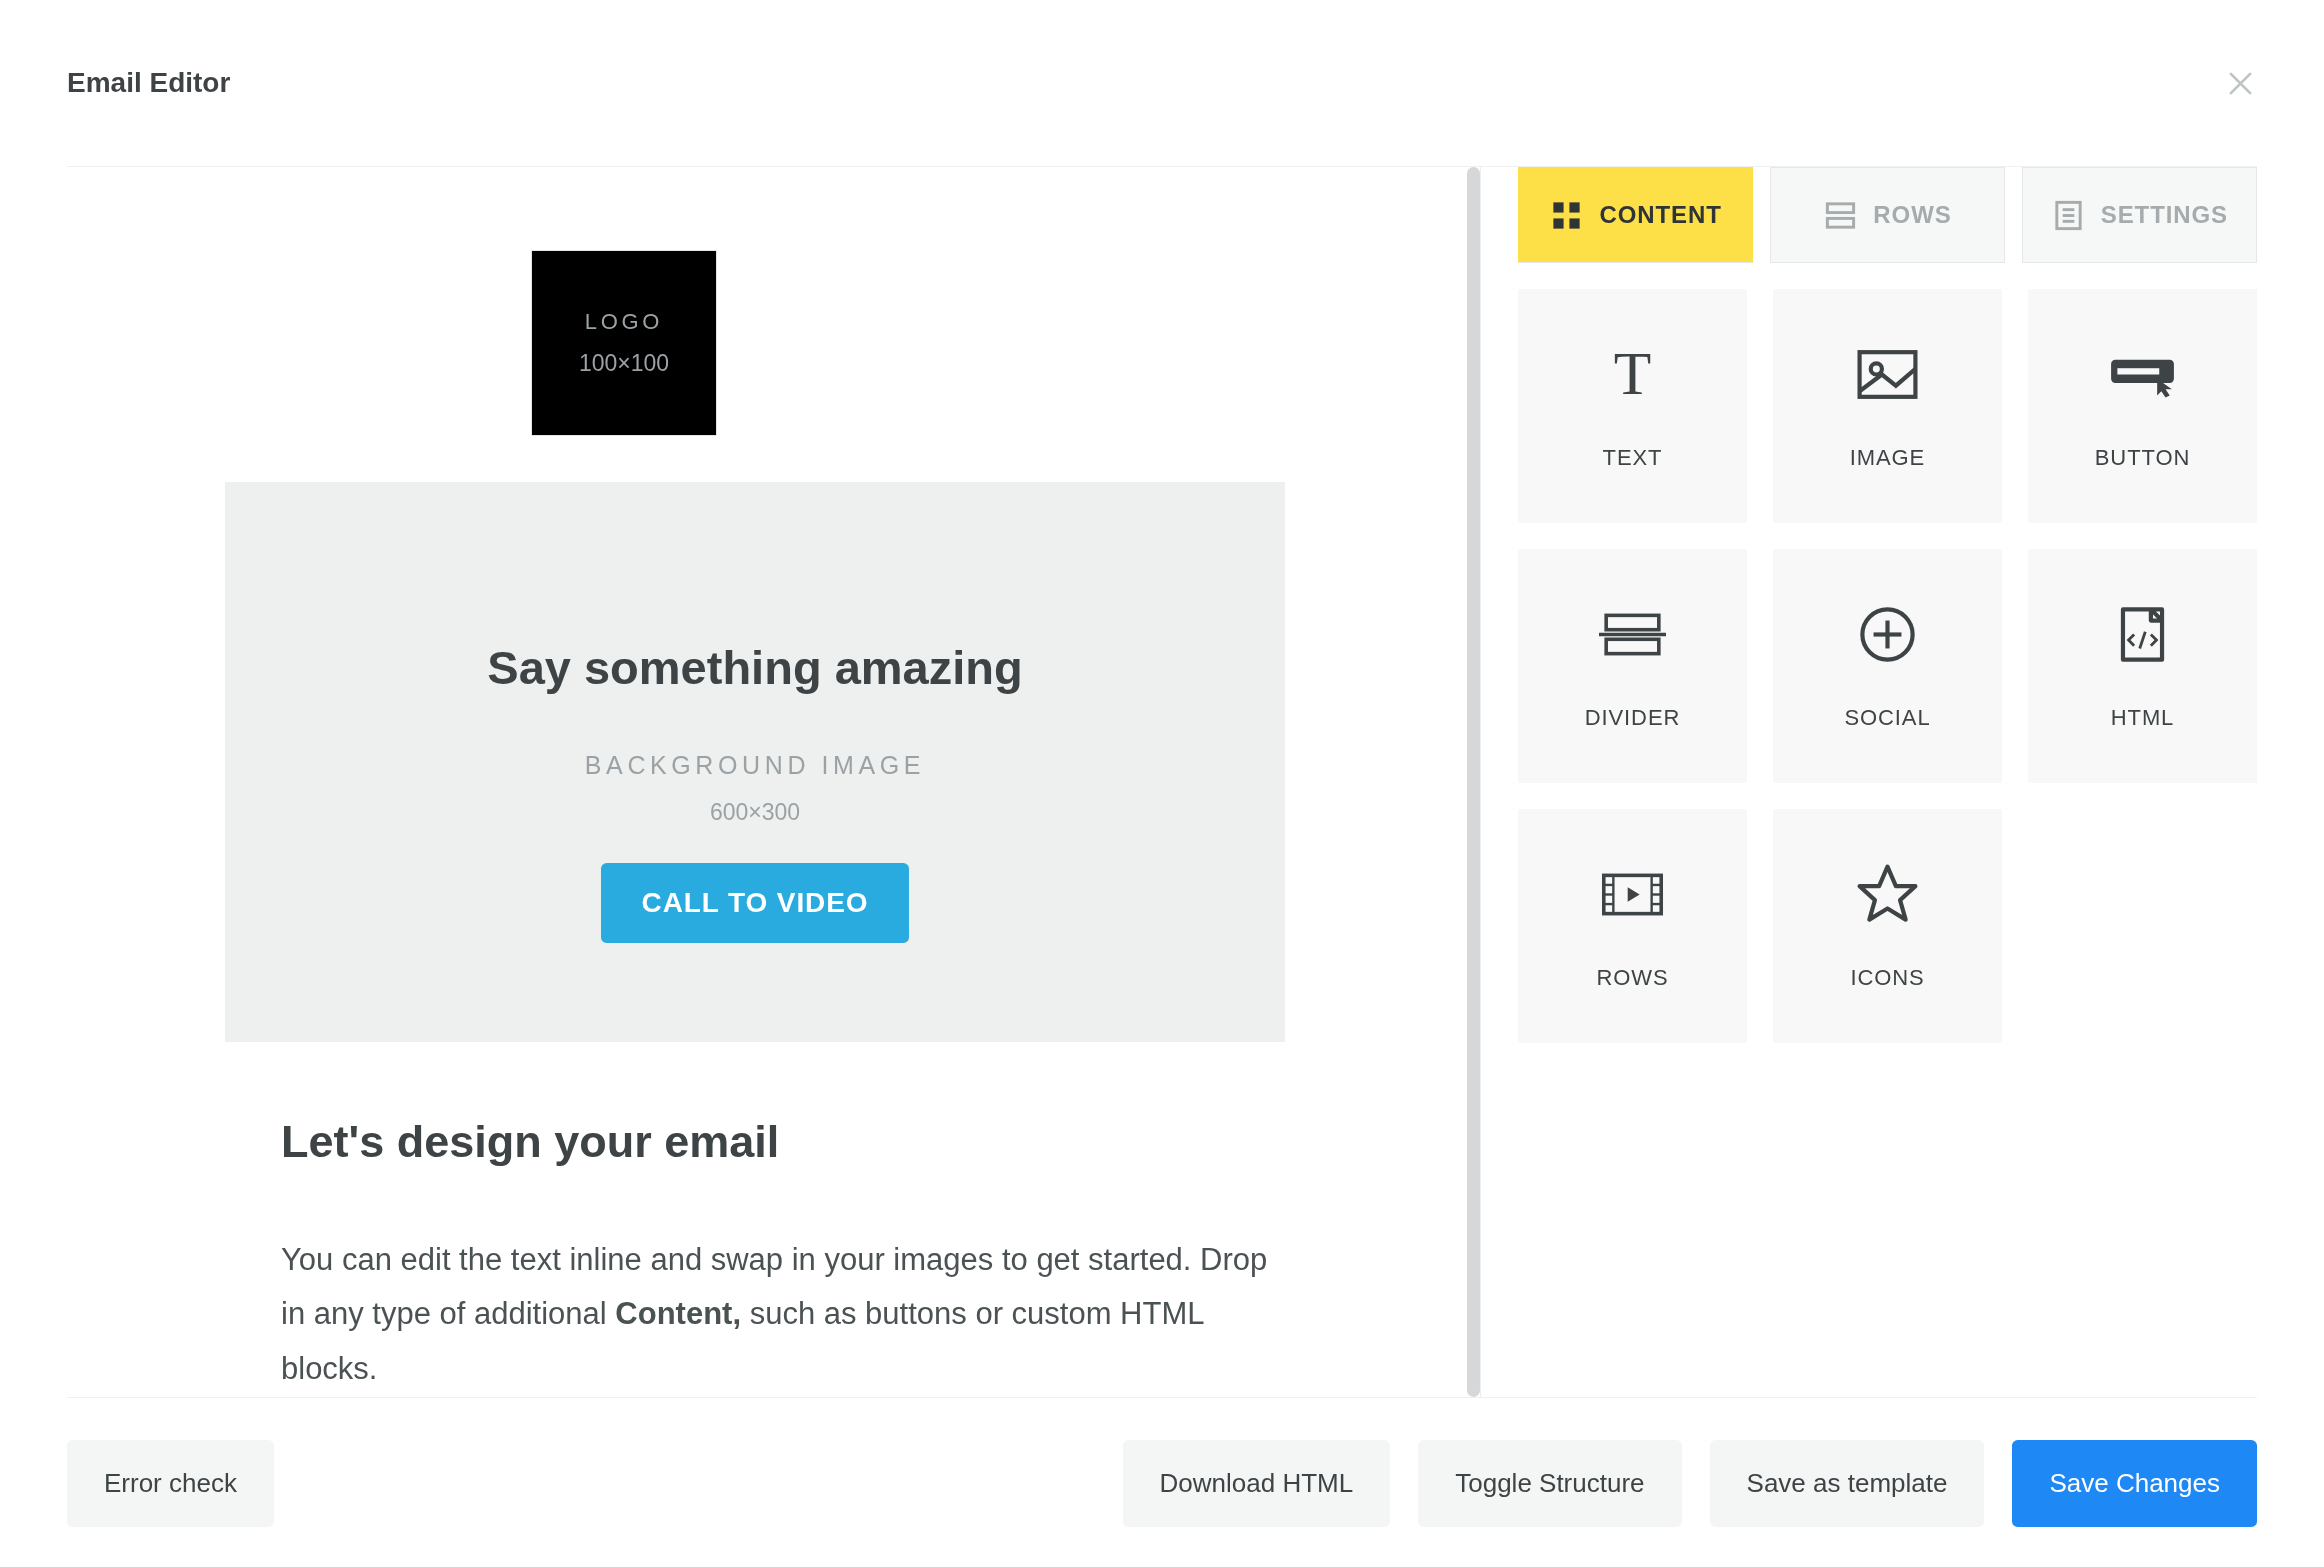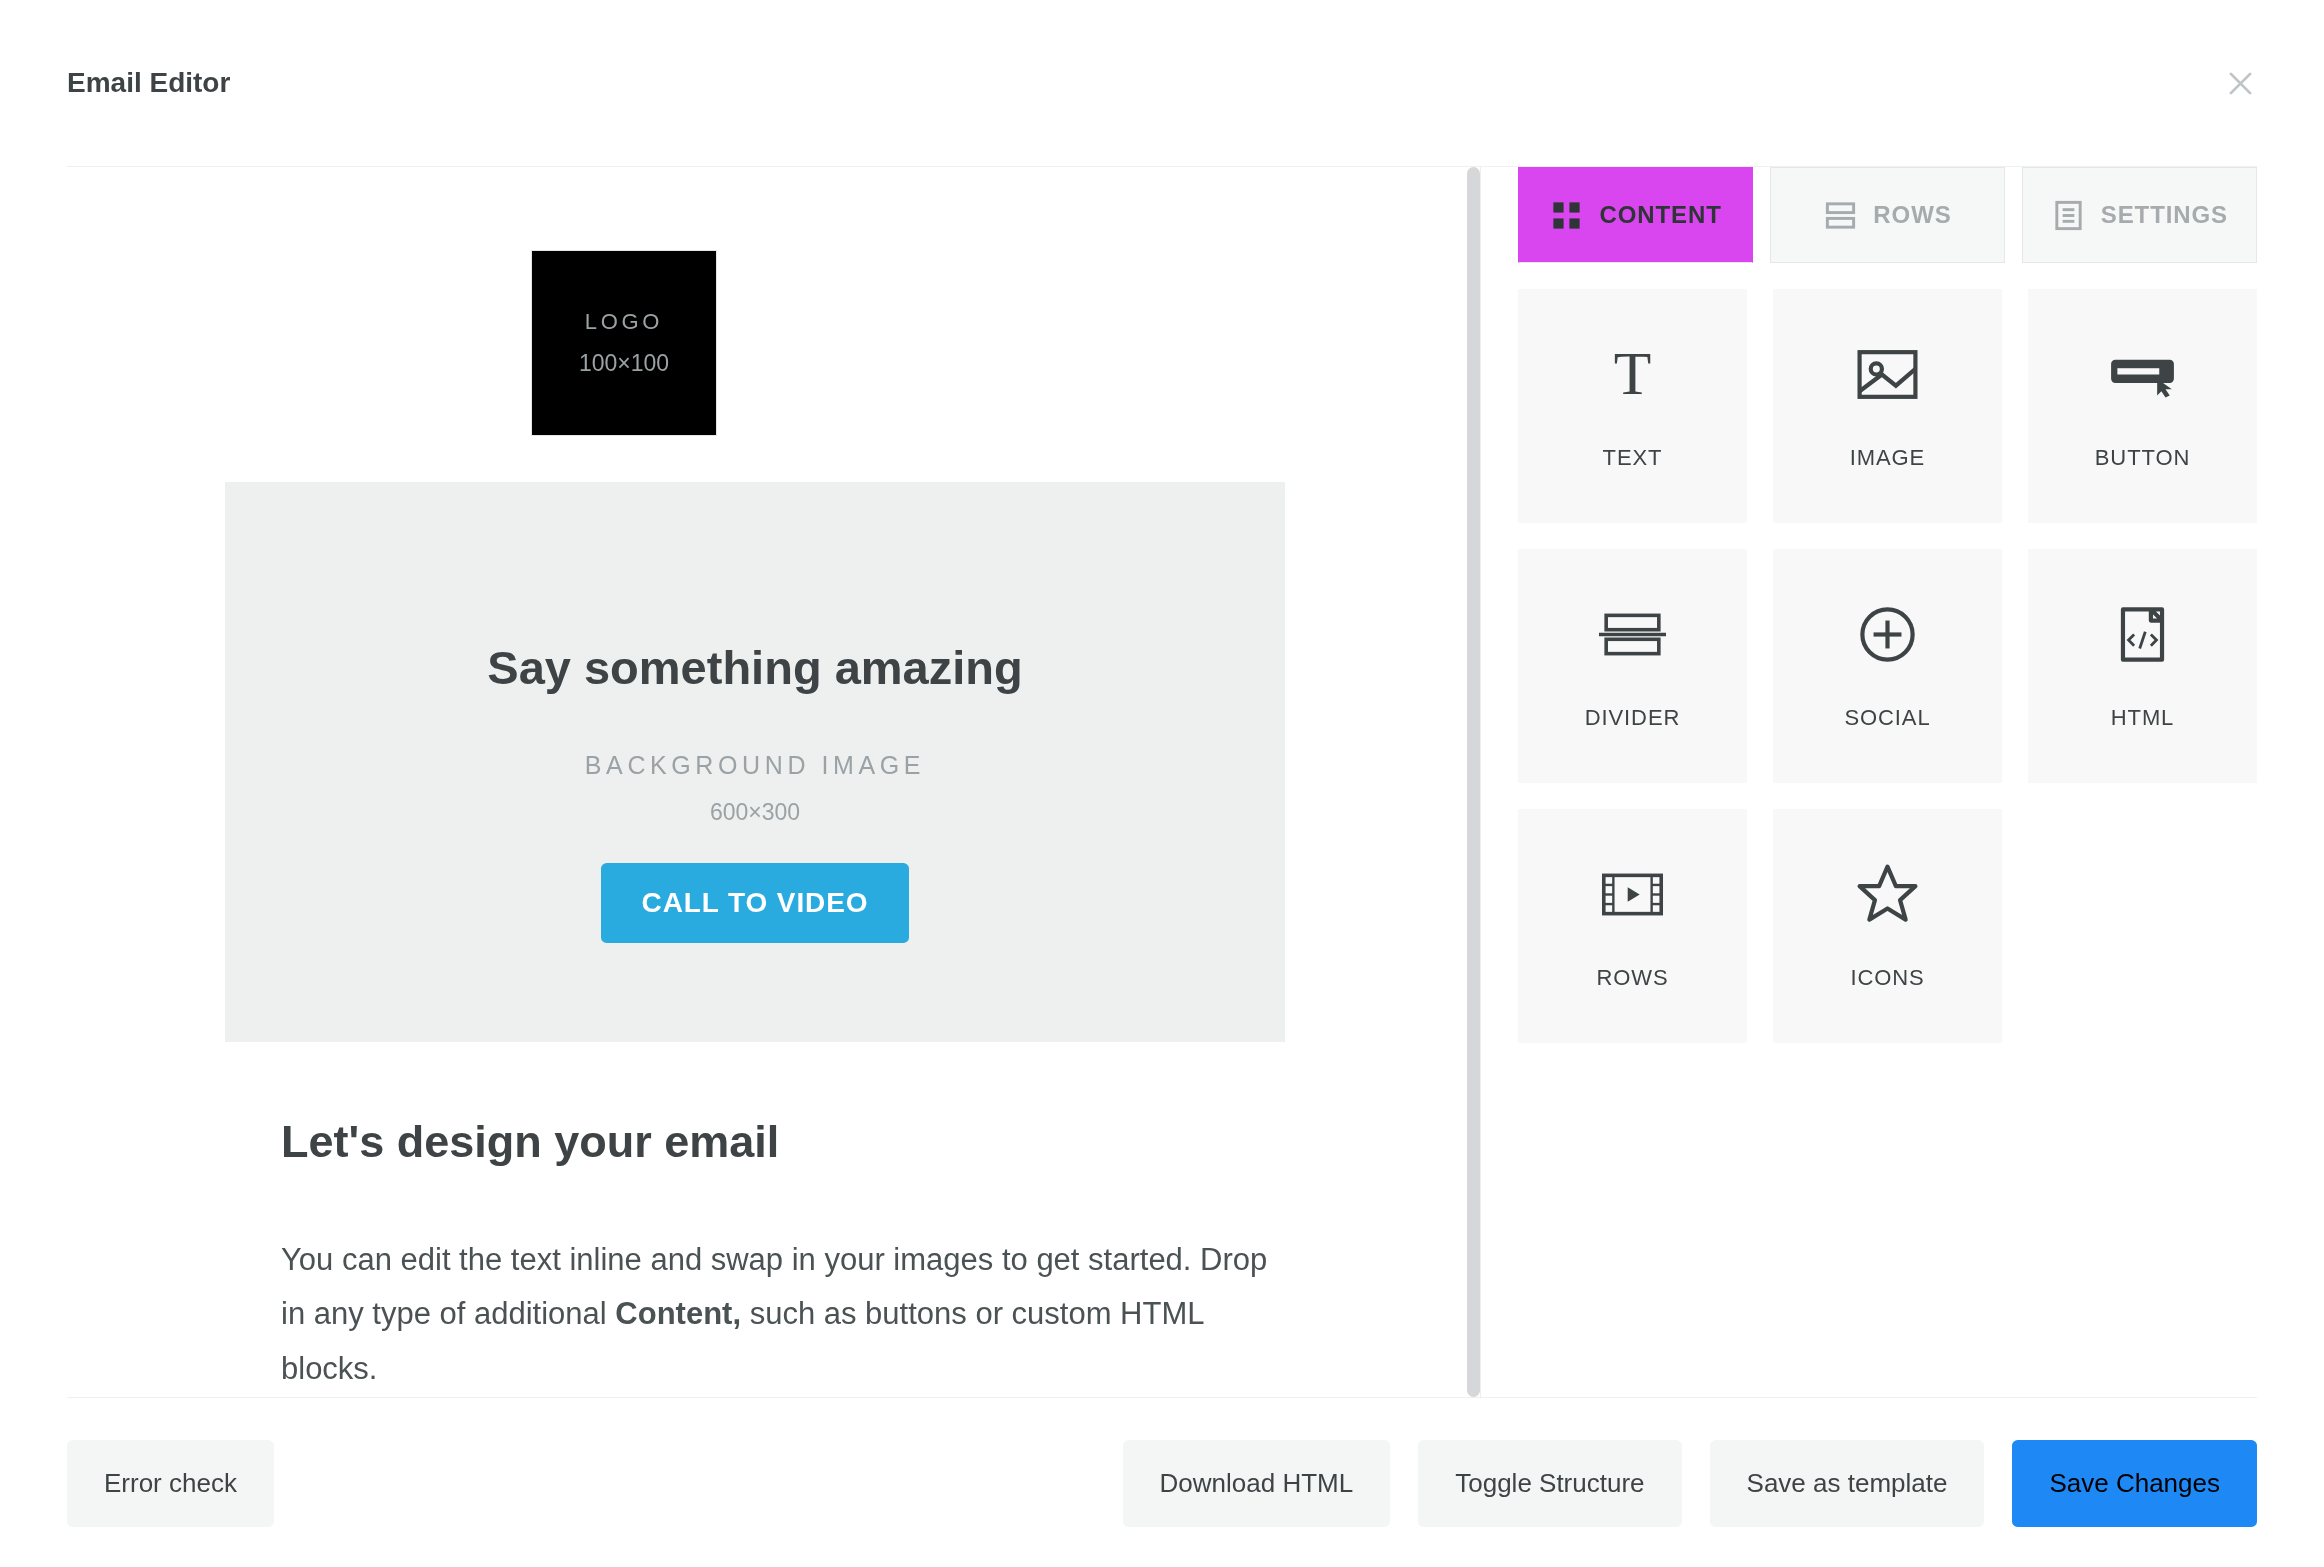--- a/index.html
+++ b/index.html
@@ -146,21 +146,21 @@
     align-items: center;
     justify-content: center;
     gap: 15px;
     cursor: pointer;
     font-size: 24px;
     font-weight: 600;
     color: #a6abad;
     letter-spacing: 0.9px;
   }
   .tab.active {
-    background: #d946ef;
+    background: #fde047;
     border-color: transparent;
     color: #2f3436;
     border-bottom: 0.9px solid #e6e8e8;
   }
   .tab svg { width: 35px; height: 35px; }
 
   .blocks {
     display: grid;
     grid-template-columns: repeat(3, 1fr);
     gap: 26px;
@@ -191,21 +191,21 @@
   .btn {
     border: none;
     border-radius: 5.6px;
     padding: 28px 37px;
     font-size: 26px;
     font-weight: 400;
     cursor: pointer;
     background: #f4f5f5;
     color: #3e4446;
   }
-  .btn.primary { background: #1e88f5; color: #000000; }
+  .btn.primary { background: #1e88f5; color: #ffffff; }
   .spacer { flex: 1; }
 </style>
 </head>
 <body>
 
 <div class="frame">
 
   <div class="hdr">
     <div class="hdr-title">Email Editor</div>
     <div class="hdr-close">

